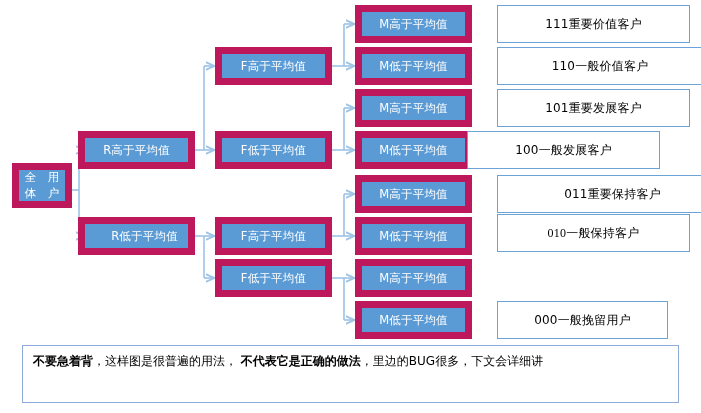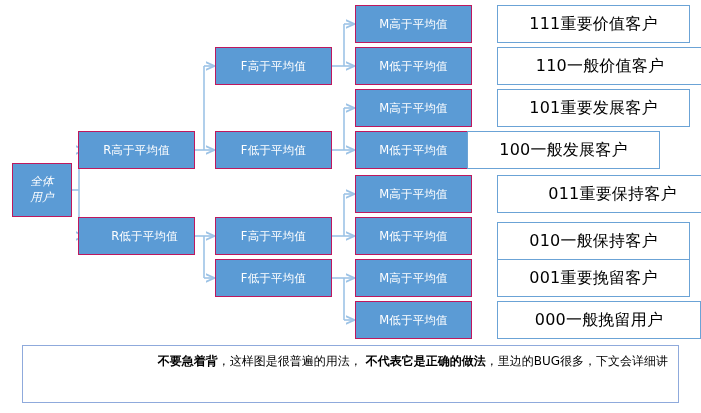--- a/index.html
+++ b/index.html
@@ -20,21 +20,21 @@
     left: 0;
     top: 0;
     width: 701px;
     height: 413px;
   }
 
   .node {
     position: absolute;
     box-sizing: border-box;
     background: #5b9bd5;
-    border: 1px solid #be185d;
+    border: 7px solid #be185d;
     color: #ffffff;
     display: flex;
     align-items: center;
     justify-content: center;
     text-align: center;
     font-size: 11.5px;
     line-height: 1.25;
     letter-spacing: 0.2px;
   }
 
@@ -46,21 +46,21 @@
   .leaf {
     position: absolute;
     box-sizing: border-box;
     background: #ffffff;
     border: 1px solid #6ba3d6;
     color: #000000;
     display: flex;
     align-items: center;
     justify-content: center;
     text-align: center;
-    font-size: 16px;
+    font-size: 12px;
     letter-spacing: 0.2px;
   }
 
   svg.links {
     position: absolute;
     left: 0;
     top: 0;
     width: 701px;
     height: 413px;
     pointer-events: none;
@@ -74,21 +74,21 @@
     height: 58px;
     box-sizing: border-box;
     background: #ffffff;
     border: 1px solid #8faadc;
     padding: 6px 10px 4px 10px;
     color: #000000;
     font-size: 12px;
     line-height: 1.55;
   }
   .note-box .b { font-weight: bold; }
-  .note-line { white-space: nowrap; text-align: right; }
+  .note-line { white-space: nowrap; }
 </style>
 </head>
 <body>
 
 <div id="canvas">
 
   <svg class="links" viewBox="0 0 701 413">
     <defs>
       <marker id="ah" markerWidth="6" markerHeight="6" refX="5.2" refY="3" orient="auto">
         <path d="M0,0.6 L5.4,3 L0,5.4" fill="none" stroke="#9dc3e6" stroke-width="1.1"></path>
@@ -126,21 +126,21 @@
       <path d="M344,194 L354,194" marker-end="url(#ah)"></path>
       <path d="M344,236 L354,236" marker-end="url(#ah)"></path>
 
       <path d="M332,278 L344,278"></path>
       <path d="M344,278 L344,320"></path>
       <path d="M344,278 L354,278" marker-end="url(#ah)"></path>
       <path d="M344,320 L354,320" marker-end="url(#ah)"></path>
     </g>
   </svg>
 
-  <div class="node root" style="left:12px; top:163px; width:60px; height:54px; flex-direction:column;font-style:italic;">
+  <div class="node root" style="left:12px; top:163px; width:60px; height:45px; flex-direction:row;">
     <span>全体</span>
     <span>用户</span>
   </div>
 
   <div class="node" style="left:78px; top:131px; width:117px; height:38px;justify-content:center;">
     <span>R高于平均值</span>
   </div>
   <div class="node" style="left:78px; top:217px; width:117px; height:38px;padding-left:16px;">
     <span>R低于平均值</span>
   </div>
@@ -191,27 +191,24 @@
   </div>
   <div class="leaf" style="left:497px; top:89px; width:193px; height:38px;justify-content:center;">
     <span>101重要发展客户</span>
   </div>
   <div class="leaf" style="left:467px; top:131px; width:193px; height:38px;">
     <span>100一般发展客户</span>
   </div>
   <div class="leaf" style="left:497px; top:175px; width:231px; height:38px;">
     <span>011重要保持客户</span>
   </div>
-  <div class="leaf" style="left:497px; top:222px; width:193px; height:38px;">
+  <div class="leaf" style="left:497px; top:214px; width:193px; height:38px;font-family:Liberation Serif, serif;">
     <span>010一般保持客户</span>
   </div>
-  <div class="leaf" style="left:497px; top:259px; width:193px; height:38px;">
-    <span>001重要挽留客户</span>
-  </div>
-  <div class="leaf" style="left:497px; top:301px; width:204px; height:38px;">
+  <div class="leaf" style="left:497px; top:301px; width:171px; height:38px;">
     <span>000一般挽留用户</span>
   </div>
 
   <div class="note-box">
     <div class="note-line"><span class="b">不要急着背</span><span>，这样图是很普遍的用法，&nbsp;</span><span class="b">不代表它是正确的做法</span><span>，里边的BUG很多，下文会详细讲</span></div>
   </div>
 
 </div>
 
 </body></html>

